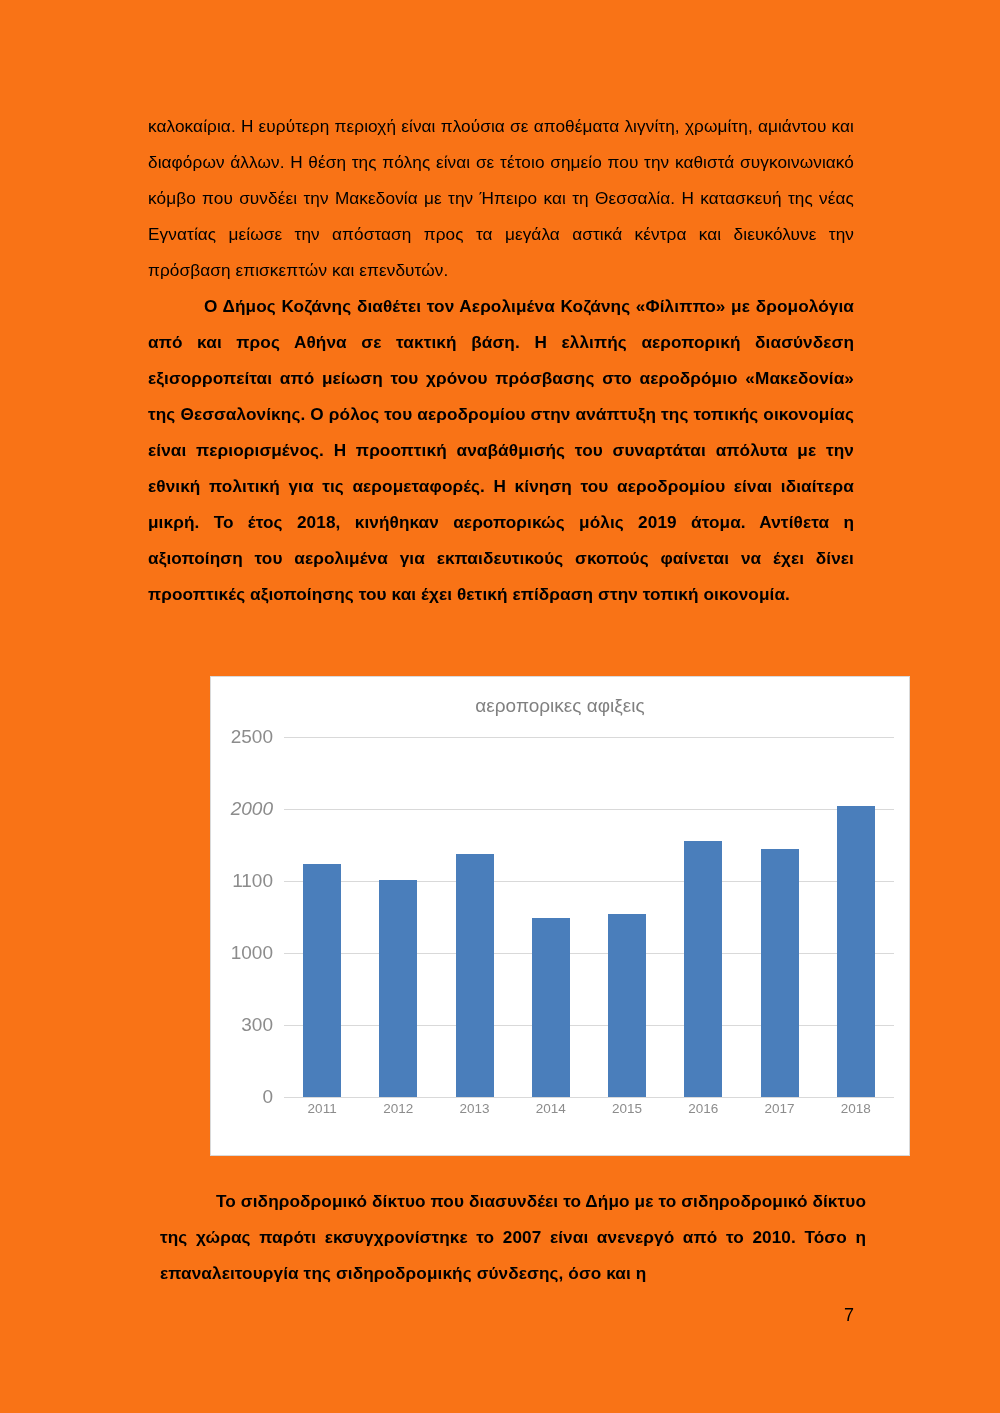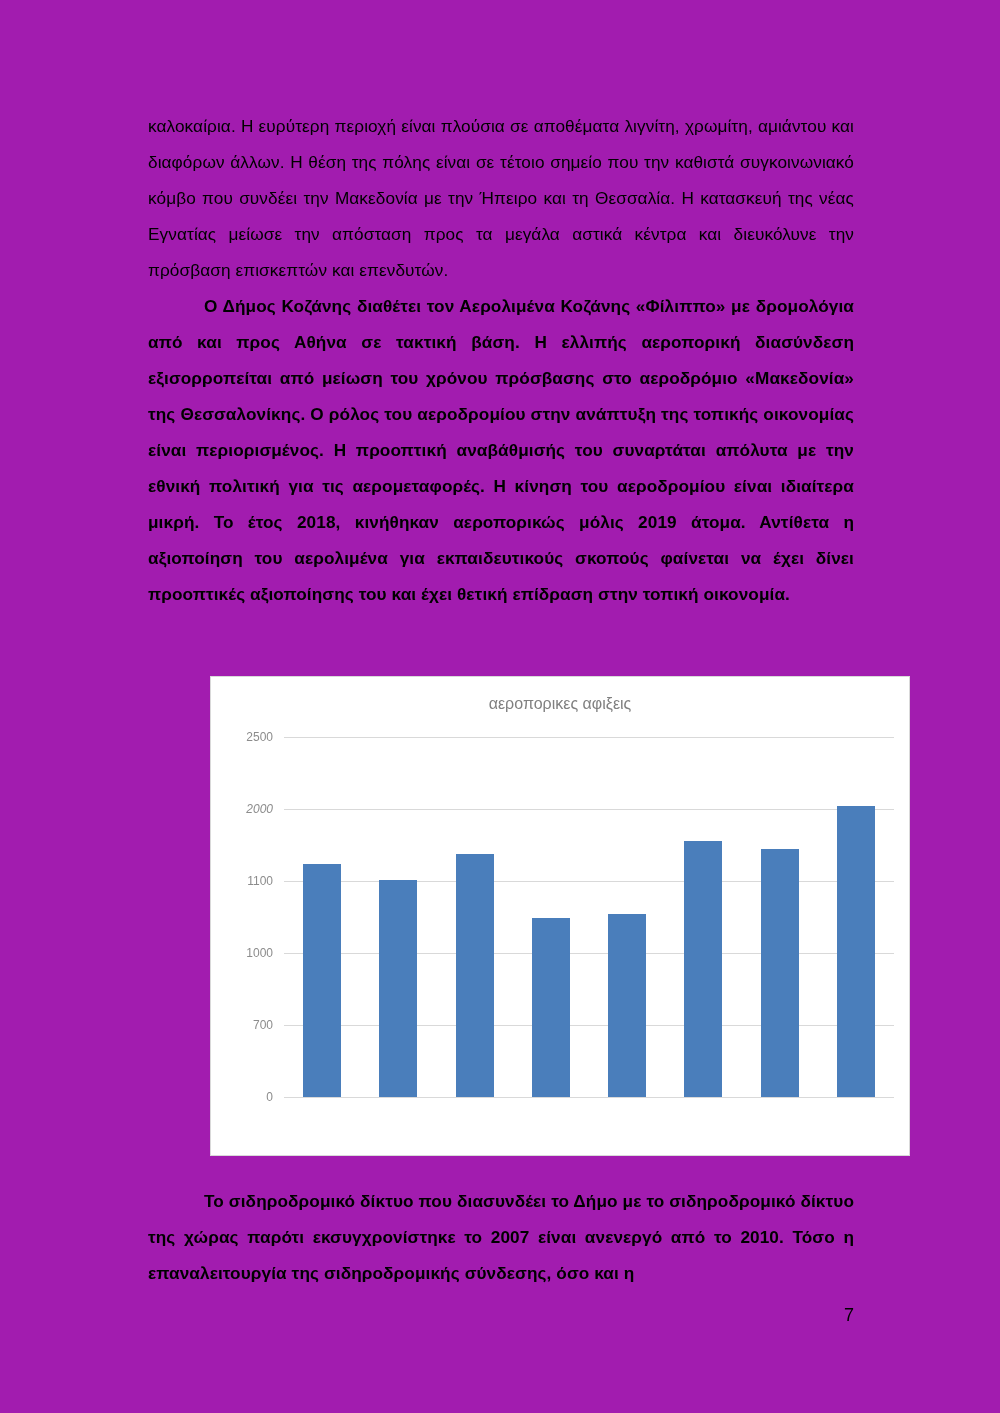--- a/index.html
+++ b/index.html
@@ -12,21 +12,21 @@
     height: 1413px;
     font-family: "Liberation Sans", sans-serif;
     color: #000000;
     position: relative;
   }
   .page {
     position: absolute;
     left: 0; top: 0;
     width: 1000px;
     height: 1413px;
-    background: #a21caf;
+    background: #f97316;
   }
   .content {
     position: absolute;
     left: 148px;
     top: 108px;
     width: 706px;
   }
   p.body-text {
     margin: 0 0 0 0;
     font-size: 17.2px;
@@ -50,21 +50,21 @@
     border: 1px solid #d9d9d9;
     background: #ffffff;
     box-sizing: border-box;
   }
   .chart-title {
     position: absolute;
     left: 0;
     top: 18px;
     width: 100%;
     text-align: center;
-    font-size: 16px;
+    font-size: 19px;
     color: #808080;
     font-family: "Liberation Sans", sans-serif;
   }
   .plot {
     position: absolute;
     left: 73px;
     top: 60px;
     width: 610px;
     height: 360px;
   }
@@ -73,21 +73,21 @@
     left: 0;
     width: 100%;
     height: 1px;
     background: #d9d9d9;
   }
   .ytick {
     position: absolute;
     right: 100%;
     transform: translateY(-50%);
     padding-right: 11px;
-    font-size: 12px;
+    font-size: 19px;
     color: #8c8c8c;
     white-space: nowrap;
   }
   .bars {
     position: absolute;
     left: 0;
     bottom: 0;
     width: 100%;
     height: 100%;
     display: flex;
@@ -114,21 +114,21 @@
     display: flex;
   }
   .xlabel {
     flex: 1 1 0;
     text-align: center;
     font-size: 13.5px;
     color: #8c8c8c;
   }
   .after-chart {
     position: absolute;
-    left: 148px;
+    left: 160px;
     top: 1183px;
     width: 706px;
   }
   .page-number {
     position: absolute;
     right: 146px;
     top: 1305px;
     font-size: 18px;
     color: #000;
   }
@@ -153,21 +153,21 @@
       <div class="gridline" style="top:20%;font-style:italic;">
         <span class="ytick">2000</span>
       </div>
       <div class="gridline" style="top:40%;">
         <span class="ytick">1100</span>
       </div>
       <div class="gridline" style="top:60%;">
         <span class="ytick">1000</span>
       </div>
       <div class="gridline" style="top:80%;">
-        <span class="ytick">700</span>
+        <span class="ytick">300</span>
       </div>
       <div class="gridline" style="top:100%;">
         <span class="ytick">0</span>
       </div>
 
       <div class="bars">
         <div class="bar-slot">
             <div class="bar" style="height: 64.6%; background: rgb(74, 126, 187);"></div>
           </div>
         <div class="bar-slot">
@@ -187,20 +187,30 @@
           </div>
         <div class="bar-slot">
             <div class="bar" style="height: 69%; background: rgb(74, 126, 187);"></div>
           </div>
         <div class="bar-slot">
             <div class="bar" style="height: 80.76%; background: rgb(74, 126, 187);"></div>
           </div>
       </div>
     </div>
 
+    <div class="xlabels">
+      <div class="xlabel">2011</div>
+      <div class="xlabel">2012</div>
+      <div class="xlabel">2013</div>
+      <div class="xlabel">2014</div>
+      <div class="xlabel">2015</div>
+      <div class="xlabel">2016</div>
+      <div class="xlabel">2017</div>
+      <div class="xlabel">2018</div>
+    </div>
   </div>
 
   <div class="after-chart">
     <p class="body-text indent">Το σιδηροδρομικό δίκτυο που διασυνδέει το Δήμο με το σιδηροδρομικό δίκτυο της χώρας παρότι εκσυγχρονίστηκε το 2007 είναι ανενεργό από το 2010. Τόσο η επαναλειτουργία της σιδηροδρομικής σύνδεσης, όσο και η</p>
   </div>
 
   <div class="page-number">7</div>
 </div>
 
 </body></html>

